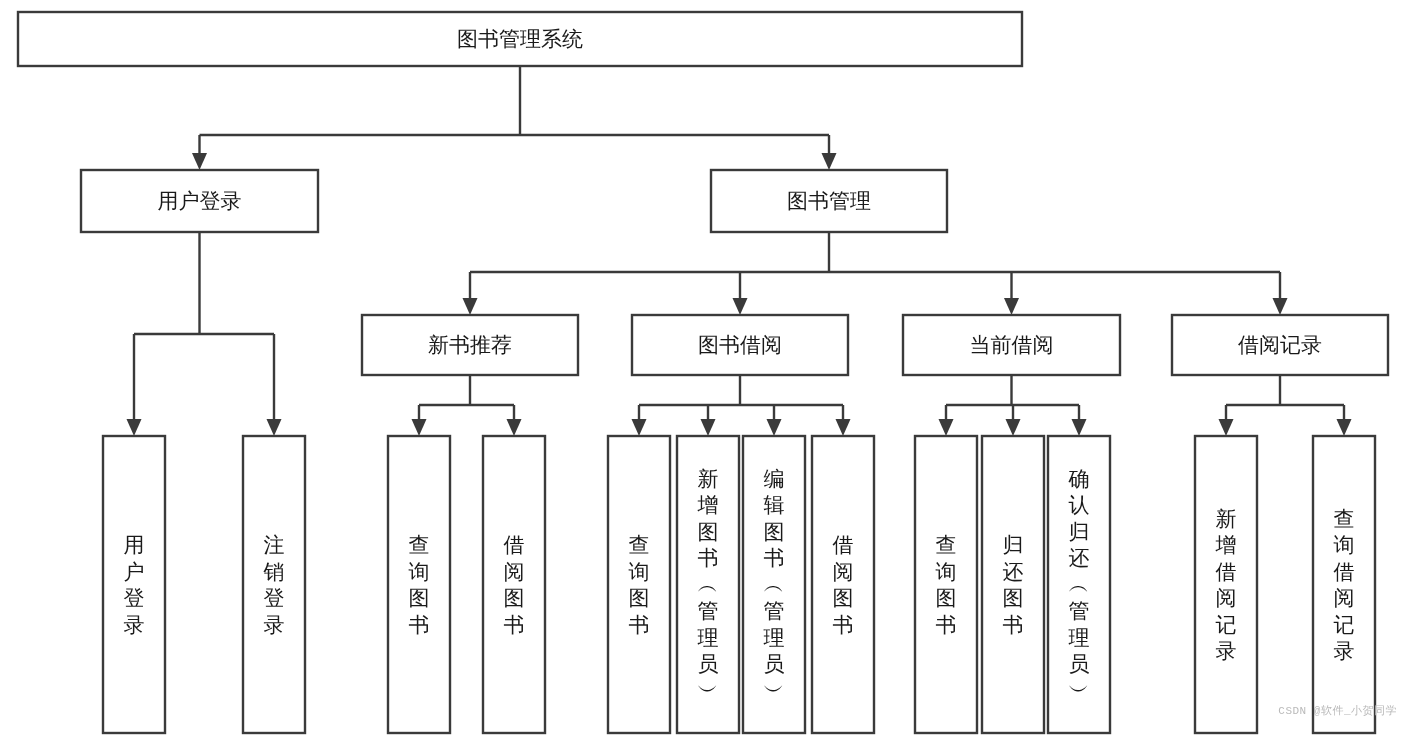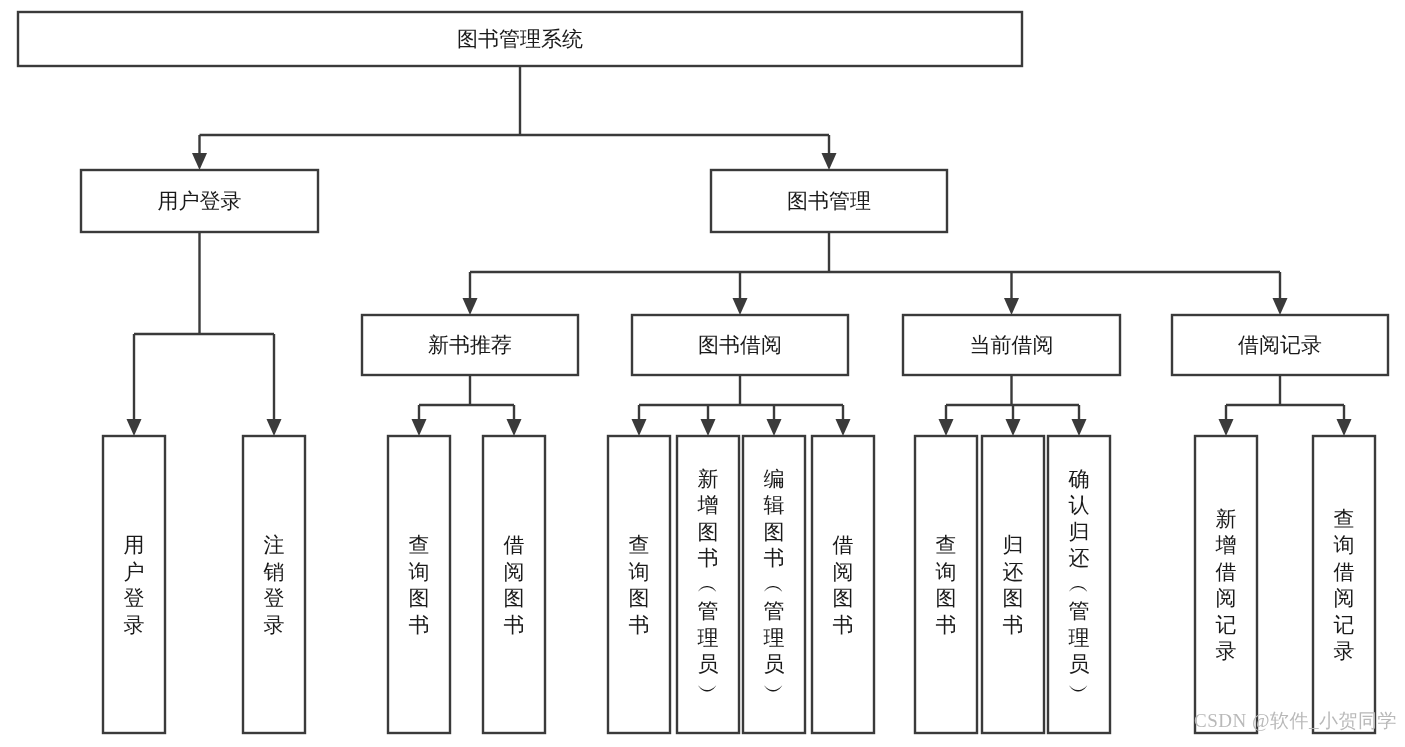--- a/index.html
+++ b/index.html
@@ -50,23 +50,23 @@
     fill: none;
     stroke-linecap: butt;
   }
   .edge-arrow {
     fill: #3a3a3a;
     stroke: none;
   }
   .watermark {
     position: absolute;
     right: 8px;
-    bottom: 4px;
-    font-family: Liberation Serif, serif;
-    font-size: 19px;
+    bottom: 20px;
+    font-family: Liberation Mono, monospace;
+    font-size: 11px;
     color: #b9b9b9;
     white-space: nowrap;
     letter-spacing: 0.5px;
     user-select: none;
   }
 </style>
 </head>
 <body>
 
 <div id="diagram-root">

